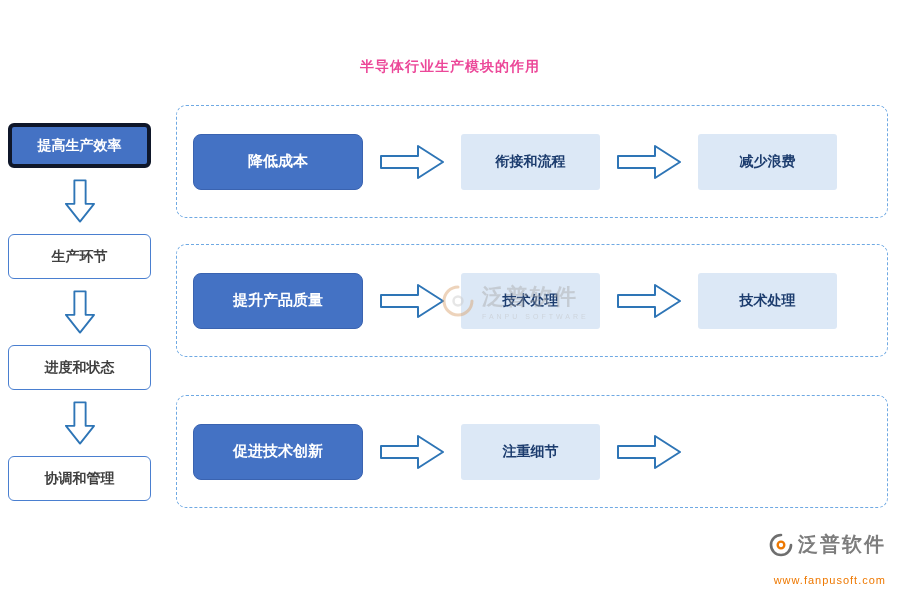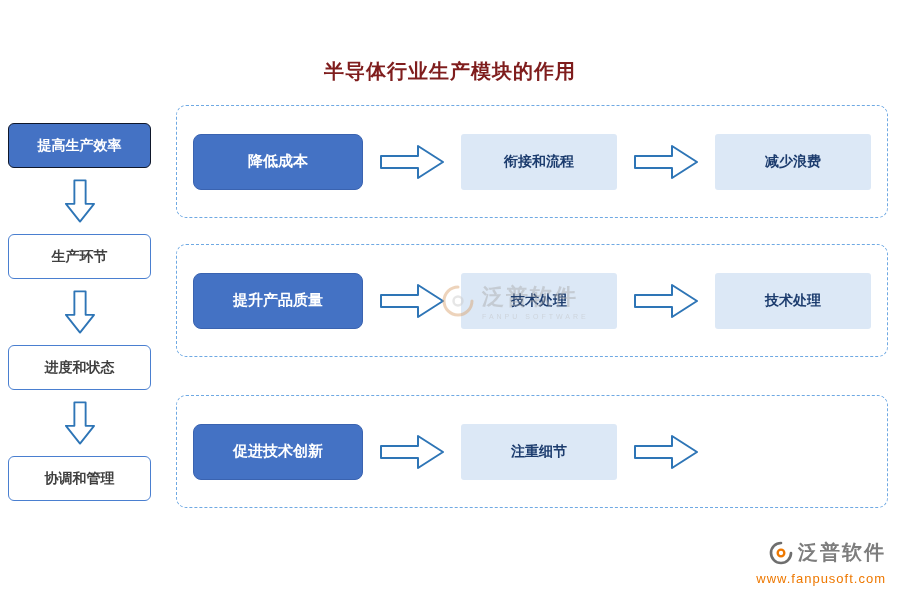--- a/index.html
+++ b/index.html
@@ -2,72 +2,72 @@
 <html><head>
 <meta charset="utf-8">
 <style>
   html,body{margin:0;padding:0;}
   body{
     width:900px;height:600px;position:relative;background:#ffffff;
     font-family:"Liberation Sans", sans-serif;overflow:hidden;
   }
   .title{
     position:absolute;top:58px;left:0;width:100%;text-align:center;
-    font-family:"Liberation Serif", serif;font-size:20px;font-weight:bold;
-    color:#7f1d1d;letter-spacing:1px;
+    font-family:"Liberation Serif", serif;font-size:14px;font-weight:bold;
+    color:#ec4899;letter-spacing:1px;
   }
   
   .left-col{
     position:absolute;left:7px;top:123px;width:145px;
     display:flex;flex-direction:column;align-items:center;
   }
   .lbox{
     width:143px;height:45px;box-sizing:border-box;border-radius:6px;
     display:flex;align-items:center;justify-content:center;
     font-size:14px;font-weight:bold;text-align:center;
   }
-  .lbox.solid{background:#4472c4;color:#ffffff;border:1px solid #0f172a;}
+  .lbox.solid{background:#4472c4;color:#ffffff;border:4px solid #0f172a;}
   .lbox.outline{background:#ffffff;border:1.5px solid #4a7fd0;color:#404040;}
   .down-arrow-wrap{height:66px;display:flex;align-items:center;justify-content:center;}
   
   .prow{
     position:absolute;left:176px;width:712px;height:113px;box-sizing:border-box;
     border:1.5px dashed #6fa9e3;border-radius:10px;background:#ffffff;
     display:flex;align-items:center;padding-left:16px;
   }
   .prow.r1{top:105px;}
   .prow.r2{top:244px;}
   .prow.r3{top:395px;}
   .btn{
     width:170px;height:56px;border-radius:8px;background:#4472c4;
     border:1px solid #3a63b0;color:#ffffff;font-weight:bold;font-size:15px;
     display:flex;align-items:center;justify-content:center;box-sizing:border-box;
   }
   .step{
-    width:156px;height:56px;background:#dce8f6;color:#1c3c6e;
+    width:139px;height:56px;background:#dce8f6;color:#1c3c6e;
     font-weight:bold;font-size:14px;border-radius:3px;
     display:flex;align-items:center;justify-content:center;
   }
   .rarrow{margin:0 17px;flex:0 0 auto;}
   
   .watermark{
     position:absolute;left:440px;top:282px;display:flex;align-items:center;
     opacity:0.45;z-index:5;pointer-events:none;
   }
   .wm-text{display:flex;flex-direction:column;margin-left:6px;}
   .wm-brand{font-size:22px;font-weight:bold;color:#a9a9a9;letter-spacing:2px;}
   .wm-sub{font-size:7px;color:#bdbdbd;letter-spacing:3px;margin-top:1px;}
   
   .footer{
     position:absolute;right:14px;bottom:14px;display:flex;flex-direction:column;
     align-items:flex-end;
   }
   .footer-brand-line{display:flex;align-items:center;}
   .footer-brand{font-size:20px;font-weight:bold;color:#7d7d7d;margin-left:5px;letter-spacing:2px;}
-  .footer-url{font-size:13px;color:#ee7800;margin-top:5px;letter-spacing:1px;}
+  .footer-url{font-size:11px;color:#ee7800;margin-top:16px;letter-spacing:1px;}
 </style>
 </head>
 <body>
 
 <div class="title">半导体行业生产模块的作用</div>
 
 <div class="left-col">
   <div class="lbox solid">
     <span>提高生产效率</span>
   </div>

